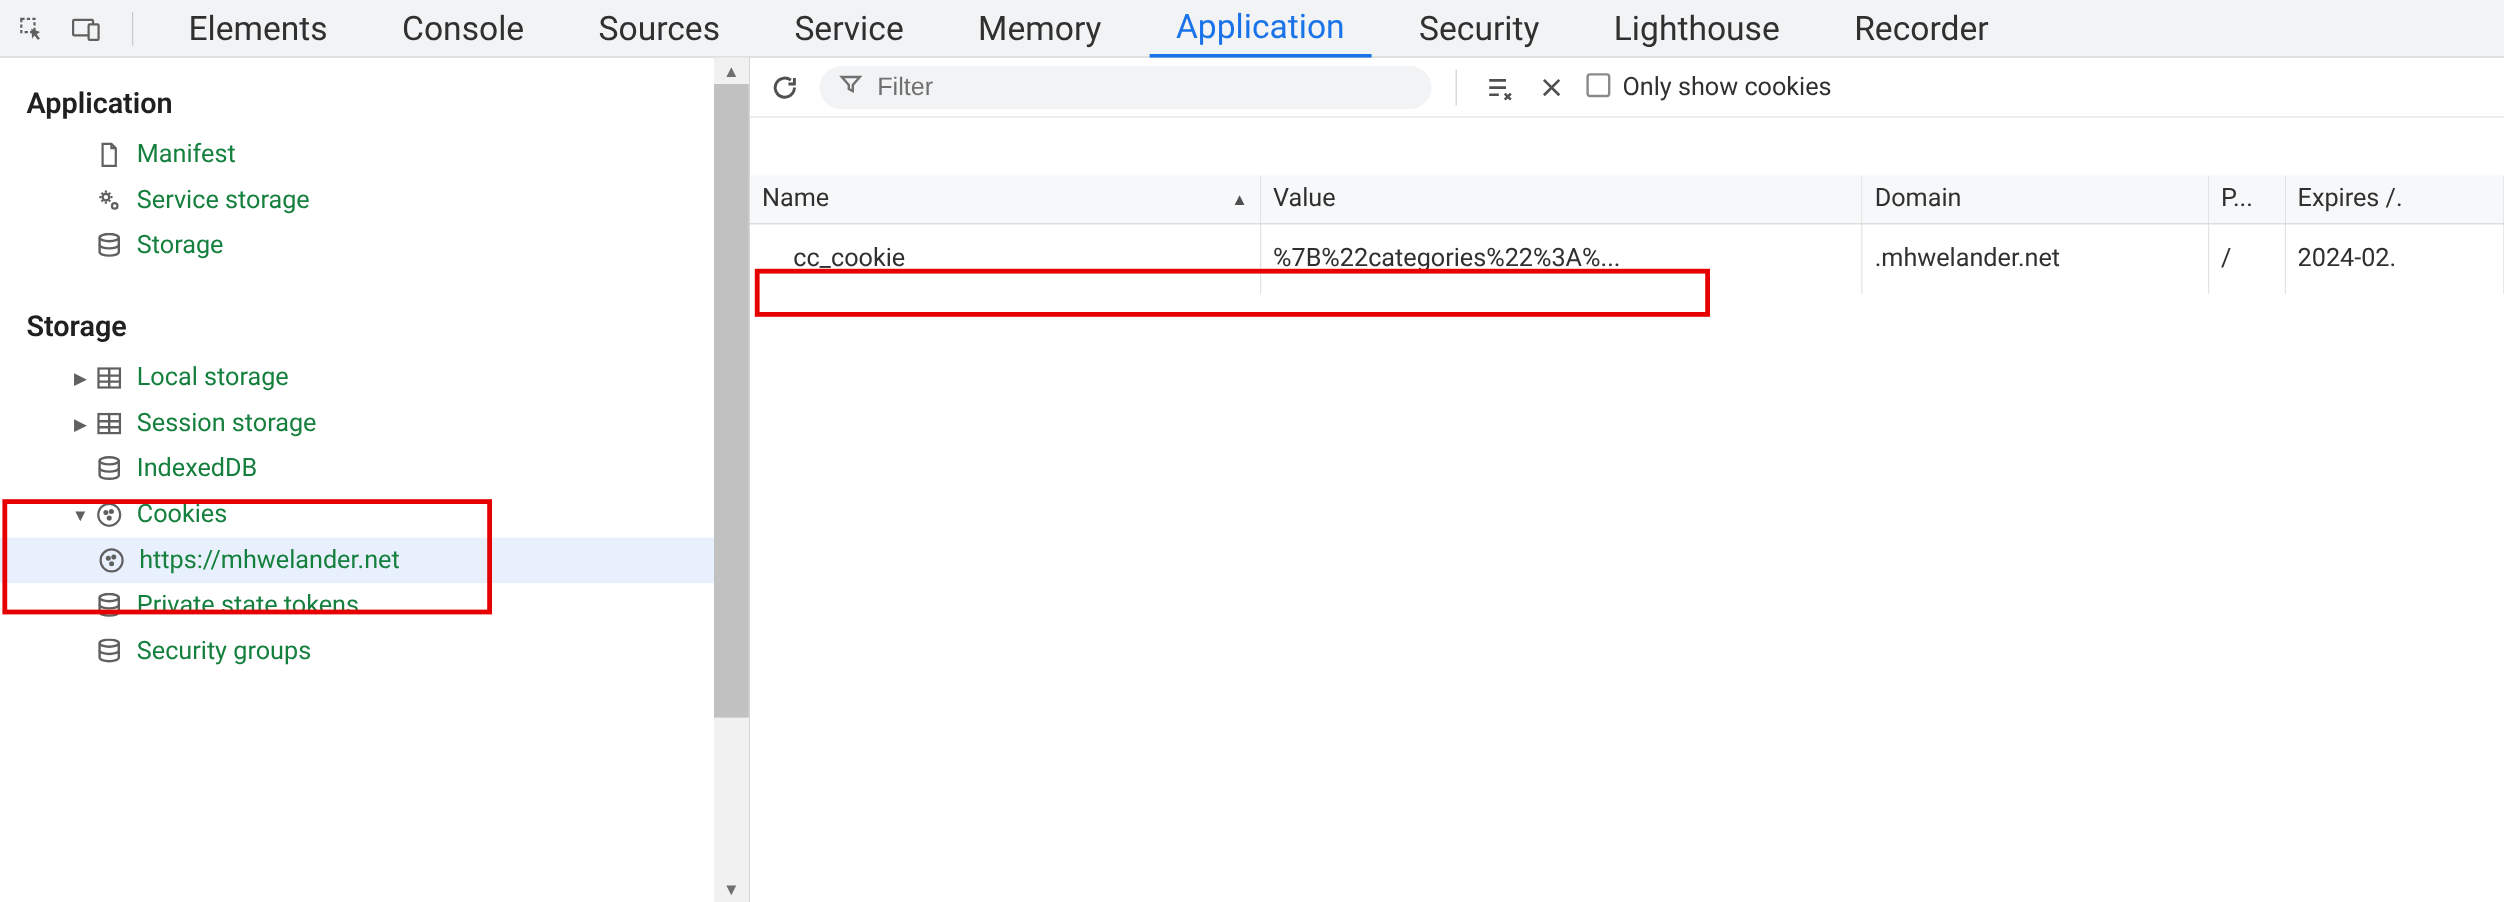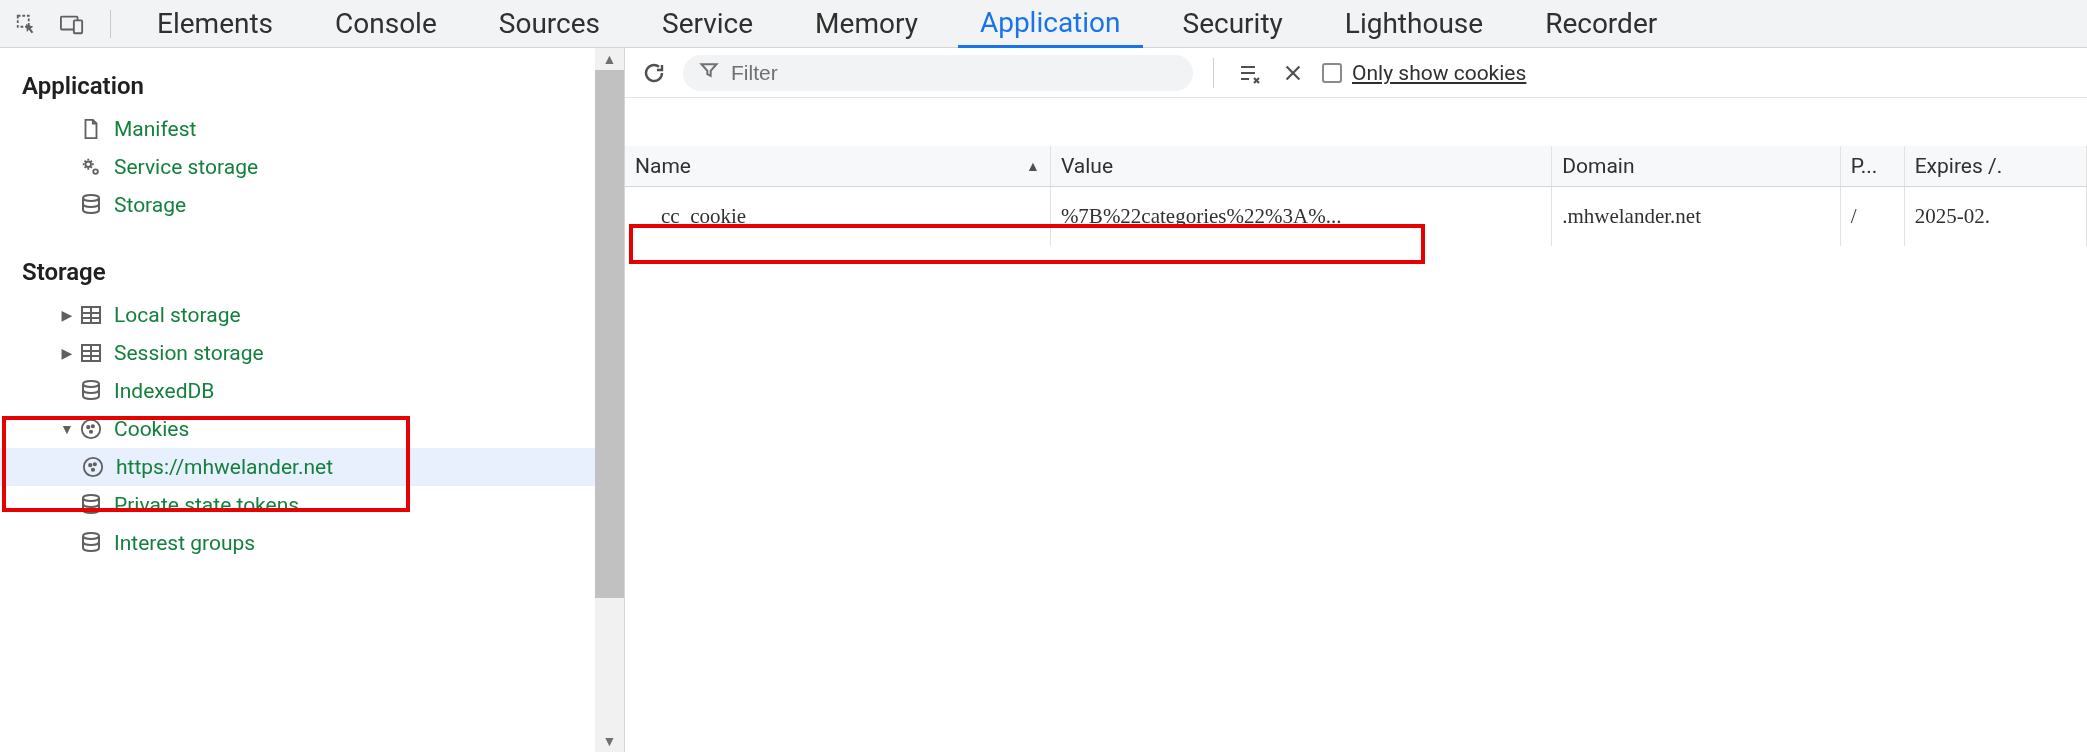--- a/index.html
+++ b/index.html
@@ -161,23 +161,22 @@
   .filter-box input {
     border: none; outline: none; background: transparent;
     font-size: 21px; flex: 1;
     color: #303030;
   }
   .filter-box input::placeholder { color: #707070; }
   .toolbar .vsep {
     width: 1px; height: 30px; background: #d0d0d0; margin: 0 6px;
   }
   .checkbox-wrap {
-    display: flex; align-items: center; gap: 10px;
-    cursor: pointer;
-    text-decoration: underline;
+    display: flex; gap: 10px;
+    cursor: pointer;
   }
   .checkbox {
     width: 20px; height: 20px;
     border: 2px solid #8a8a8a; border-radius: 3px;
   }
 
   
   .table-wrap { flex: 1; overflow: hidden; position: relative; }
   table.cookies {
     border-collapse: collapse;
@@ -199,21 +198,21 @@
     margin-left: 48px;
   }
   table.cookies thead th .sort {
     position: absolute; right: 10px; top: 50%; transform: translateY(-50%);
     color: #505050; font-size: 14px;
   }
   table.cookies tbody td {
     height: 54px;
     padding: 17px 10px;
     border-right: 1px solid #e2e2e2;
-    white-space: nowrap; overflow: hidden; text-overflow: ellipsis; font-family: Liberation Serif, serif;
+    white-space: nowrap; overflow: hidden; text-overflow: ellipsis;
   }
   table.cookies tbody tr.selected td {
     background: #f4f5f6;
   }
   table.cookies tbody td.name { padding-left: 36px; }
 
   
   col.c-name    { width: 280px; }
   col.c-value   { width: 330px; }
   col.c-domain  { width: 190px; }
@@ -386,21 +385,21 @@
 
       <div class="tree-item child">
         <span class="disclosure"></span>
         <span class="icon">
           <svg width="20" height="22" viewBox="0 0 20 22" fill="none" stroke="currentColor" stroke-width="2">
             <ellipse cx="10" cy="4" rx="8" ry="3"></ellipse>
               <path d="M2 4v12c0 1.7 3.6 3 8 3s8-1.3 8-3V4"></path>
               <path d="M2 10c0 1.7 3.6 3 8 3s8-1.3 8-3"></path>
           </svg>
         </span>
-        <span class="label">Interest groups</span>
+        <span class="label">Security groups</span>
       </div>
 
     </div>
 
     <div class="scrollbar-v">
       <div class="arrow">▲</div>
       <div class="track">
           <div class="thumb"></div>
         </div>
       <div class="arrow">▼</div>
@@ -464,21 +463,21 @@
             <th><span>P...</span></th>
             <th><span>Expires /.</span></th>
           </tr>
         </thead>
         <tbody>
           <tr>
             <td class="name">cc_cookie</td>
             <td>%7B%22categories%22%3A%...</td>
             <td>.mhwelander.net</td>
             <td>/</td>
-            <td>2025-02.</td>
+            <td>2024-02.</td>
           </tr>
         </tbody>
       </table>
 
       <div class="annot-box" style="left:4px; top:78px; width:796px; height:40px;"></div>
     </div>
 
   </div>
 </div>
 

